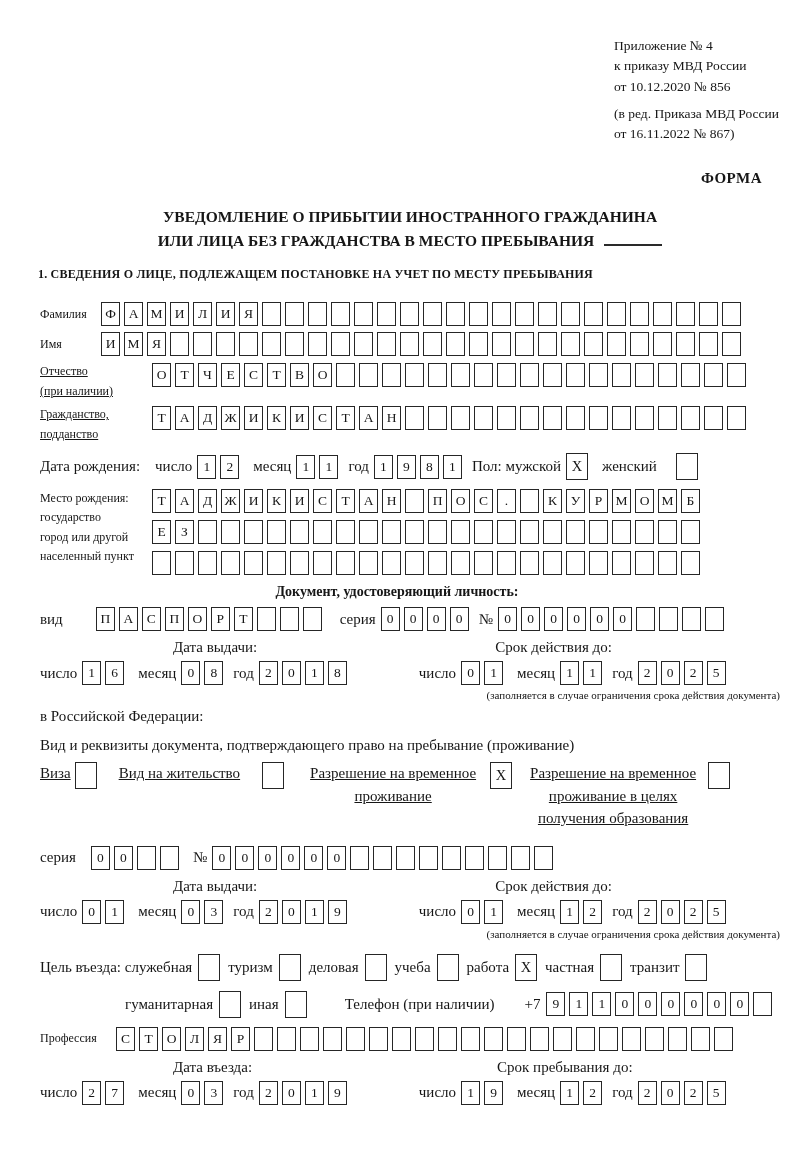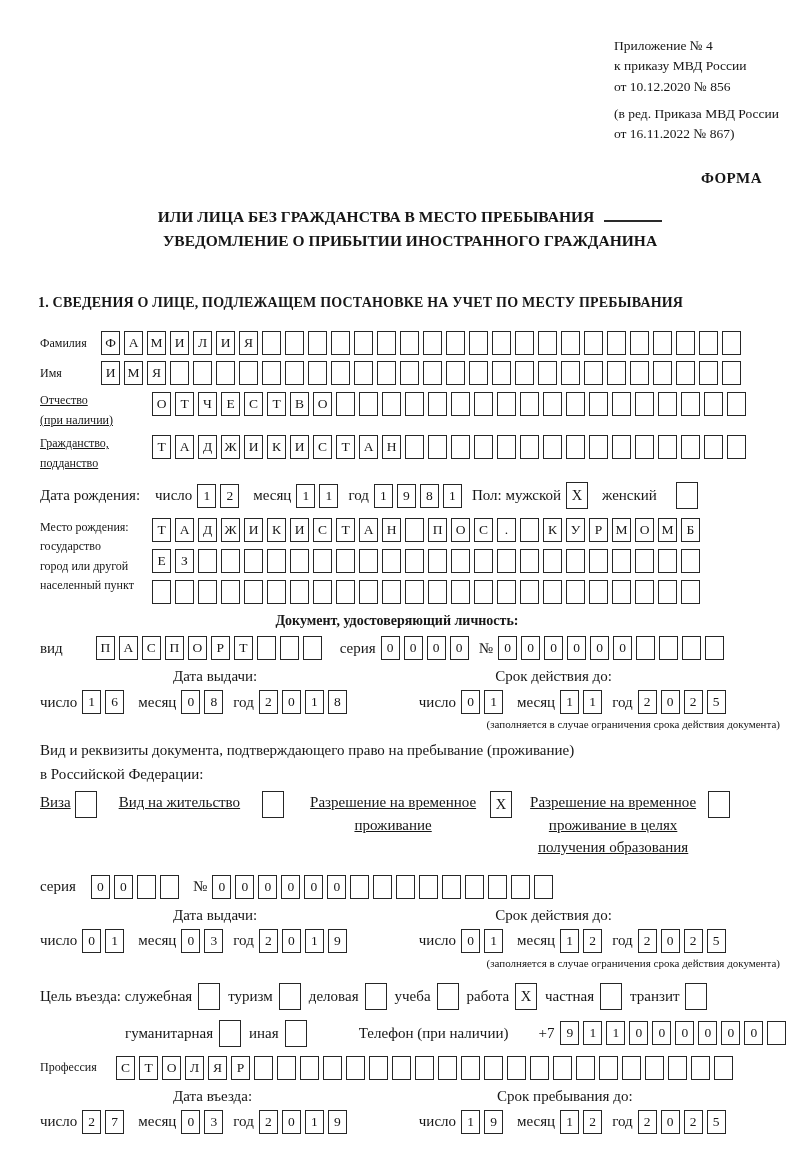--- a/index.html
+++ b/index.html
@@ -7,21 +7,21 @@
     width:800px; height:1163px; box-sizing:border-box;
     padding:36px 6px 0 40px; overflow:hidden; position:relative;
     font-family:"Liberation Serif","DejaVu Serif",serif;
     color:#161616; background:#ffffff;
   }
   .annex {margin-left:574px; font-size:13.5px; line-height:1.5;}
   .annex .amend {margin-top:7px;}
   .forma {text-align:right; padding-right:32px; font-weight:bold; font-size:15px; margin-top:26px; letter-spacing:.5px;}
   .title {text-align:center; font-weight:bold; font-size:15.5px; line-height:1.55; margin-top:18px; margin-left:-14px;}
   .blank {display:inline-block; width:58px; border-bottom:2px solid #2a2a2a; margin-left:10px; vertical-align:baseline;}
-  .sect {font-weight:bold; font-size:14px; margin-top:42px; margin-left:-2px; letter-spacing:.2px; white-space:nowrap;}
+  .sect {font-weight:bold; font-size:12px; margin-top:14px; margin-left:-2px; letter-spacing:.2px; white-space:nowrap;}
 
   .row {display:flex; align-items:center; margin-top:6px;}
   .row.top {align-items:flex-start;}
   .lbl {font-size:12px; flex-shrink:0; white-space:nowrap;}
   .pre {white-space:pre-line; line-height:1.62;}
   .wA {width:61px;}          
   .wB {width:112px;text-decoration:underline;}         
   .wC {width:112px;}          
   .cells {display:inline-flex; gap:4px; flex-wrap:nowrap;}
   .cell {
@@ -60,22 +60,22 @@
     <div>от 10.12.2020 № 856</div>
     <div class="amend">
       <div>(в ред. Приказа МВД России</div>
       <div>от 16.11.2022 № 867)</div>
     </div>
   </div>
 
   <div class="forma">ФОРМА</div>
 
   <div class="title">
+    <div>УВЕДОМЛЕНИЕ О ПРИБЫТИИ ИНОСТРАННОГО ГРАЖДАНИНА</div>
     <div><span>ИЛИ ЛИЦА БЕЗ ГРАЖДАНСТВА В МЕСТО ПРЕБЫВАНИЯ</span><span class="blank"></span></div>
-    <div>УВЕДОМЛЕНИЕ О ПРИБЫТИИ ИНОСТРАННОГО ГРАЖДАНИНА</div>
   </div>
 
   <div class="sect">1. СВЕДЕНИЯ О ЛИЦЕ, ПОДЛЕЖАЩЕМ ПОСТАНОВКЕ НА УЧЕТ ПО МЕСТУ ПРЕБЫВАНИЯ</div>
 
   <div class="row" style="margin-top:20px;">
     <span class="lbl wA">Фамилия</span>
     <span class="cells">
         <span class="cell">Ф</span>
         <span class="cell">А</span>
         <span class="cell">М</span>
@@ -394,22 +394,22 @@
     <span class="cells">
         <span class="cell">2</span>
         <span class="cell">0</span>
         <span class="cell">2</span>
         <span class="cell">5</span>
       </span>
   </div>
 
   <div class="note">(заполняется в случае ограничения срока действия документа)</div>
 
+  <div class="plain" style="margin-top:7px;">в Российской Федерации:</div>
   <div class="plain">Вид и реквизиты документа, подтверждающего право на пребывание (проживание)</div>
-  <div class="plain" style="margin-top:7px;">в Российской Федерации:</div>
 
   <div class="chkrow">
     <span class="opt">
       <span class="optlbl">Виза</span>
       <span class="cbox" style="margin-left:4px;"></span>
     </span>
     <span class="opt" style="margin-left:22px;">
       <span class="optlbl">Вид на жительство</span>
       <span class="cbox" style="margin-left:22px;"></span>
     </span>
@@ -513,21 +513,21 @@
     <span class="cbox"></span>
     <span>транзит</span>
     <span class="cbox"></span>
   </div>
 
   <div class="purp" style="margin-top:10px;">
     <span style="margin-left:85px;">гуманитарная</span>
     <span class="cbox"></span>
     <span>иная</span>
     <span class="cbox"></span>
-    <span style="margin-left:44px;">Телефон (при наличии)</span>
+    <span style="margin-left:30px;">Телефон (при наличии)</span>
     <span style="margin-left:30px; margin-right:6px;">+7</span>
     <span class="cells">
         <span class="cell">9</span>
         <span class="cell">1</span>
         <span class="cell">1</span>
         <span class="cell">0</span>
         <span class="cell">0</span>
         <span class="cell">0</span>
         <span class="cell">0</span>
         <span class="cell">0</span>

